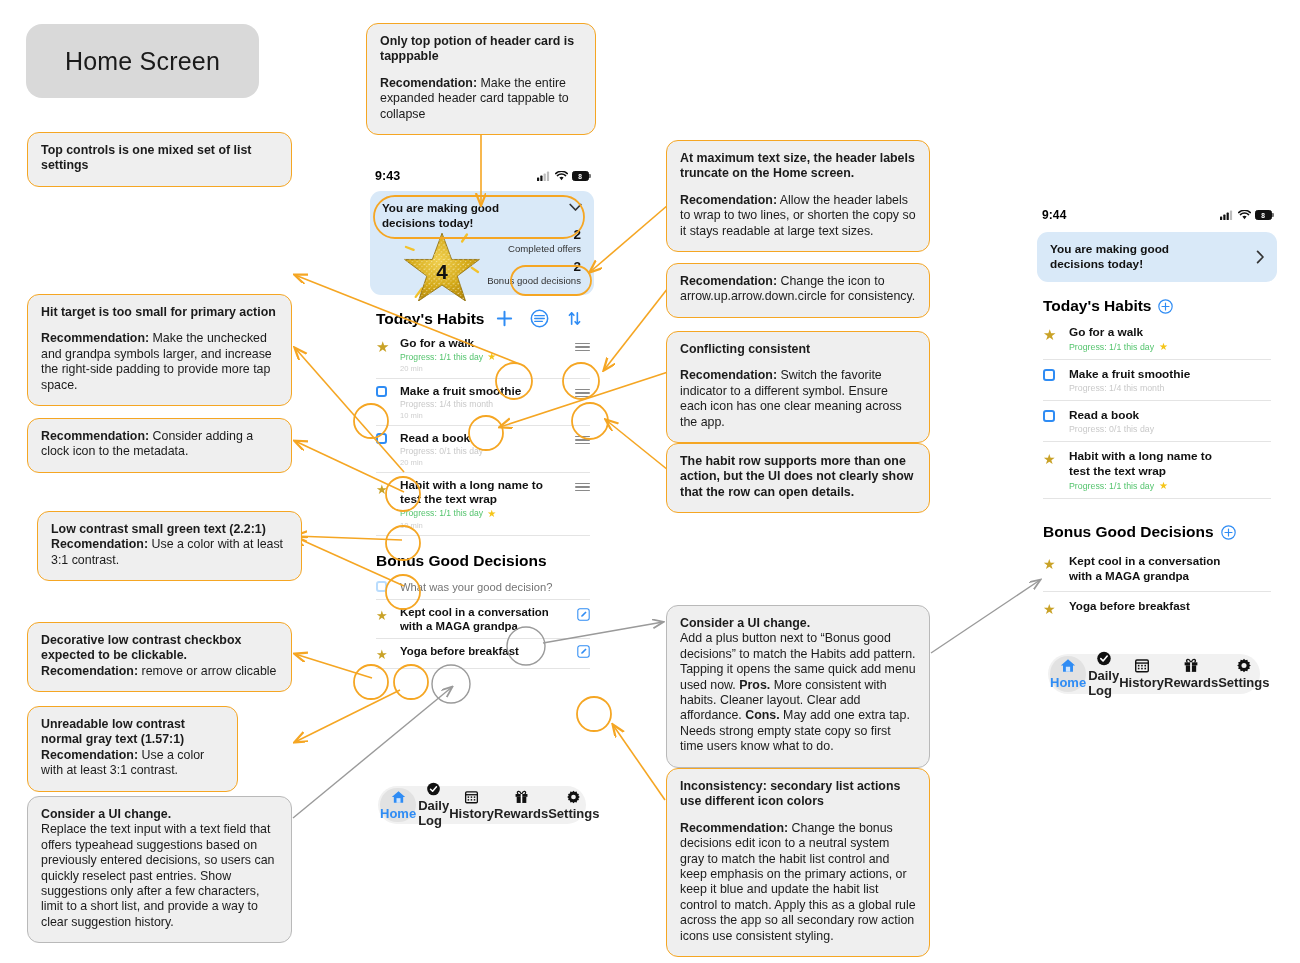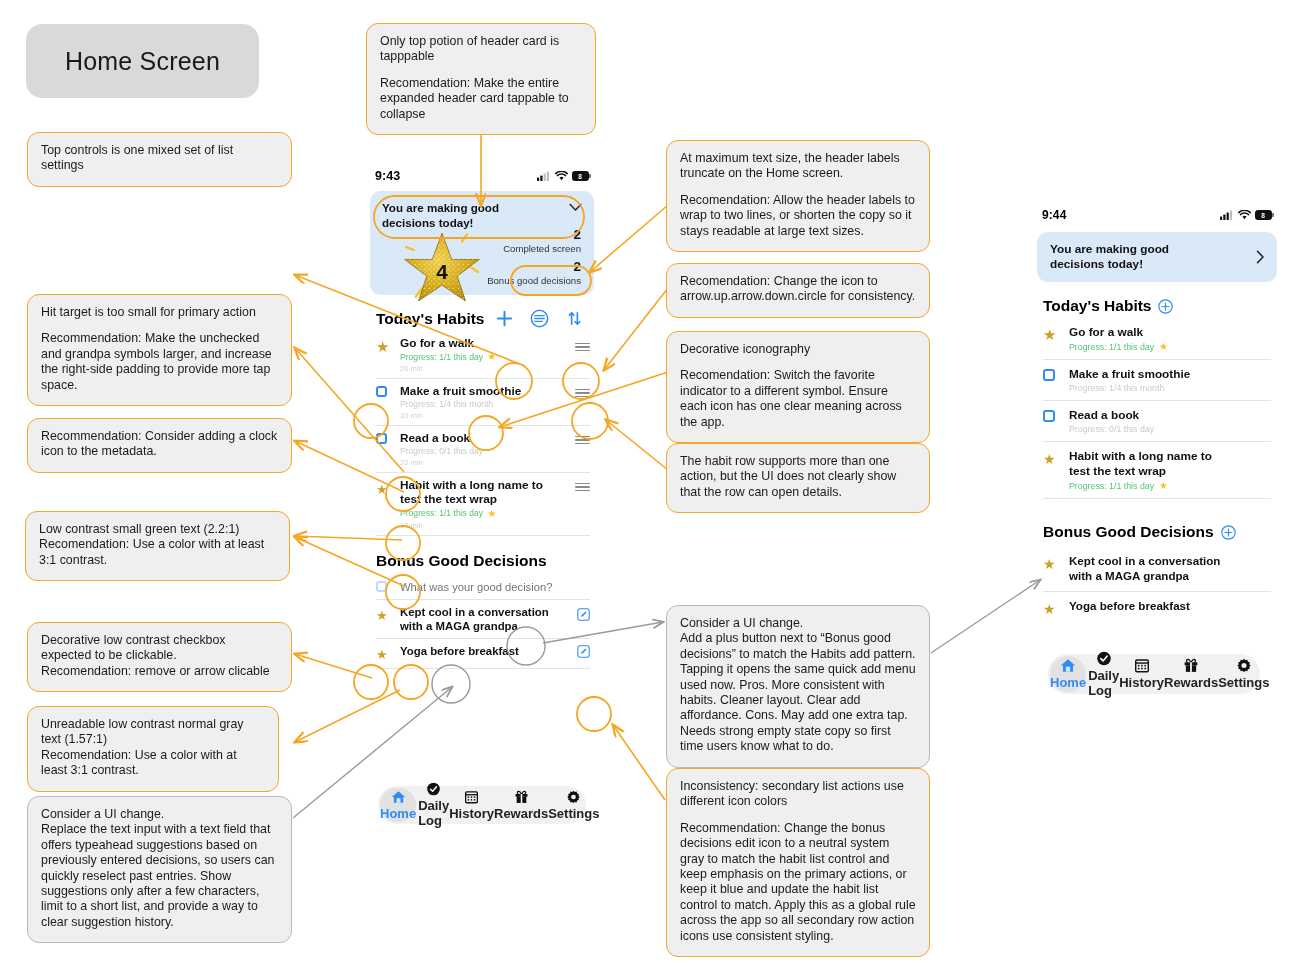--- a/index.html
+++ b/index.html
@@ -27,21 +27,21 @@
     background:#efefef;
     border-radius:12px;
     padding:10px 13px 12px 13px;
     font-size:12.4px;
     line-height:15.4px;
     color:#1b1b1b;
     z-index:8;
   }
   .note.orange { border:1.7px solid #f5a623; }
   .note.gray   { border:1.4px solid #b9b9b9; }
-  .note b, .note .h { font-weight:normal; }
+  .note b, .note .h { font-weight:bold; }
   .note .h { display:block; }
   .note p { margin:0; }
   .note p + p { margin-top:11px; }
   .note .tight + .tight { margin-top:0; }
 
   
   .phone { position:absolute; background:#fff; z-index:3; }
 
   .statusbar { display:flex; align-items:center; justify-content:space-between; height:18px; padding:0 8px; }
   .statusbar .clock { font-size:12.5px; font-weight:bold; color:#000; letter-spacing:.1px; }
@@ -158,31 +158,31 @@
 
 <div class="note orange" style="left:27px; top:294px; width:265px;">
   <p class="h">Hit target is too small for primary action</p>
   <p><b>Recommendation:</b><span> Make the unchecked and grandpa symbols larger, and increase the right-side padding to provide more tap space.</span></p>
 </div>
 
 <div class="note orange" style="left:27px; top:418px; width:265px;">
   <p><b>Recommendation:</b><span> Consider adding a clock icon to the metadata.</span></p>
 </div>
 
-<div class="note orange" style="left:25px; top:511px; width:265px;">
+<div class="note orange" style="left:37px; top:511px; width:265px;">
   <p class="h tight">Low contrast small green text (2.2:1)</p>
   <p class="tight"><b>Recomendation:</b><span> Use a color with at least 3:1 contrast.</span></p>
 </div>
 
 <div class="note orange" style="left:27px; top:622px; width:265px;">
   <p class="h tight">Decorative low contrast checkbox expected to be clickable.</p>
   <p class="tight"><b>Recomendation:</b><span> remove or arrow clicable</span></p>
 </div>
 
-<div class="note orange" style="left:27px; top:706px; width:252px;">
+<div class="note orange" style="left:27px; top:706px; width:211px;">
   <p class="h tight">Unreadable low contrast normal gray text (1.57:1)</p>
   <p class="tight"><b>Recomendation:</b><span> Use a color with at least 3:1 contrast.</span></p>
 </div>
 
 <div class="note gray" style="left:27px; top:796px; width:265px;">
   <p class="h tight">Consider a UI change.</p>
   <p class="tight">Replace the  text input with a text field that offers typeahead suggestions based on previously entered decisions, so users can quickly reselect past entries. Show suggestions only after a few characters, limit to a short list, and provide a way to clear suggestion history.</p>
 </div>
 
 <div class="note orange" style="left:366px; top:23px; width:230px;">
@@ -193,21 +193,21 @@
 <div class="note orange" style="left:666px; top:140px; width:264px;">
   <p class="h">At maximum text size, the header labels truncate on the Home screen.</p>
   <p><b>Recomendation:</b><span> Allow the header labels to wrap to two lines, or shorten the copy so it stays readable at large text sizes.</span></p>
 </div>
 
 <div class="note orange" style="left:666px; top:263px; width:264px;">
   <p><b>Recomendation:</b><span> Change the icon to arrow.up.arrow.down.circle for consistency.</span></p>
 </div>
 
 <div class="note orange" style="left:666px; top:331px; width:264px;">
-  <p class="h">Decorative iconography</p>
+  <p class="h">Conflicting consistent</p>
   <p><b>Recomendation:</b><span> Switch the favorite indicator to a different symbol. Ensure each icon has one clear meaning across the app.</span></p>
 </div>
 
 <div class="note orange" style="left:666px; top:443px; width:264px;">
   <p class="h">The habit row supports more than one action, but the UI does not clearly show that the row can open details.</p>
 </div>
 
 <div class="note gray" style="left:666px; top:605px; width:264px;">
   <p class="h tight">Consider a UI change.</p>
   <p class="tight"><span>Add a plus button next to “Bonus good decisions” to match the Habits add pattern. Tapping it opens the same quick add menu used now. </span><b>Pros.</b><span> More consistent with habits. Cleaner layout. Clear add affordance. </span><b>Cons.</b><span> May add one extra tap. Needs strong empty state copy so first time users know what to do.</span></p>
@@ -271,21 +271,21 @@
           <line x1="98" y1="56" x2="107" y2="62"></line>
           <line x1="26" y1="86" x2="17" y2="98"></line>
         </g>
         <polygon points="55,6 69,44 109,44 77,68 89,104 55,81 21,104 33,68 1,44 41,44" fill="url(#goldg)" stroke="#8c6a06" stroke-width="1.2"></polygon>
         <polygon points="55,6 69,44 109,44 77,68 89,104 55,81 21,104 33,68 1,44 41,44" fill="url(#glit)"></polygon>
         <text x="55" y="72" font-family="Liberation Sans, sans-serif" font-size="30" font-weight="bold" fill="#111" text-anchor="middle">4</text>
       </svg>
     </div>
     <div style="position:absolute; right:13px; top:36px; width:104px;">
       <div class="stat-num" style="font-size:13.5px;">2</div>
-      <div class="stat-lbl" style="font-size:9.6px; margin-top:1px;">Completed screen</div>
+      <div class="stat-lbl" style="font-size:9.6px; margin-top:1px;">Completed offers</div>
       <div class="stat-num" style="font-size:13.5px; margin-top:5px;">2</div>
       <div class="stat-lbl" style="font-size:9.6px; margin-top:1px; line-height:11.5px;">Bonus good decisions</div>
     </div>
   </div>
 
   <div style="display:flex; align-items:center; justify-content:space-between; margin:14px 8px 0 10px;">
     <div class="sec-title" style="font-size:15.5px;">Today's Habits</div>
     <div style="display:flex; align-items:center; gap:16px; margin-right:6px;">
       <svg width="19" height="19" viewBox="0 0 20 20">
         <path d="M10 3 V17 M3 10 H17" stroke="#2f8cf4" stroke-width="2.1" stroke-linecap="round"></path>

